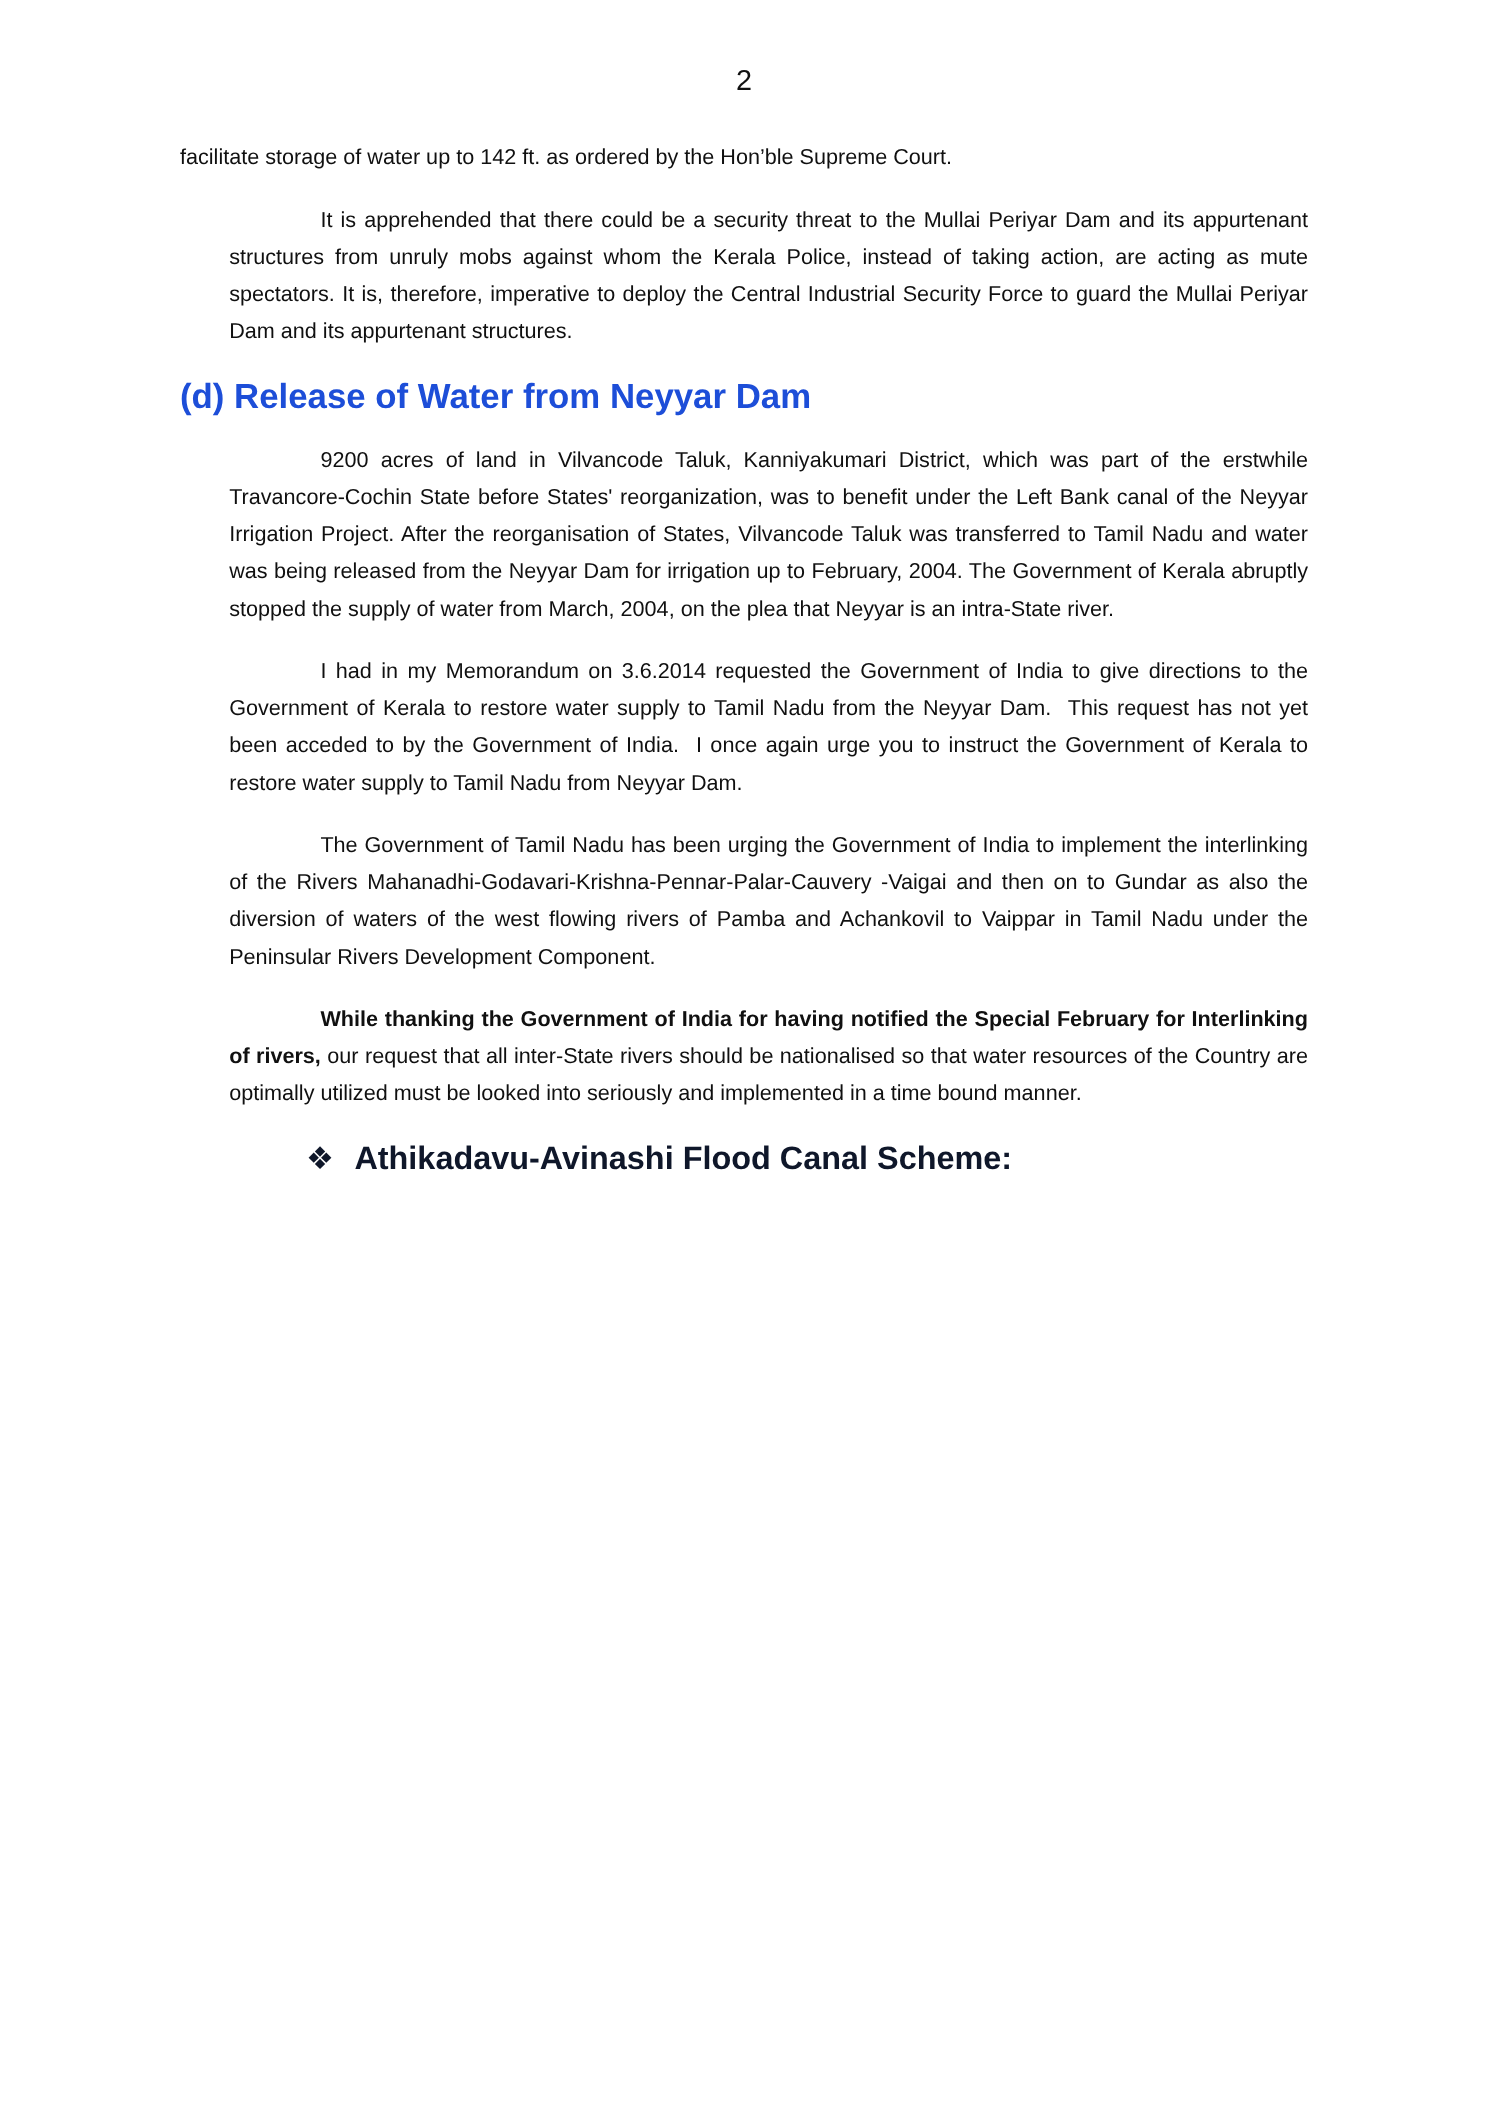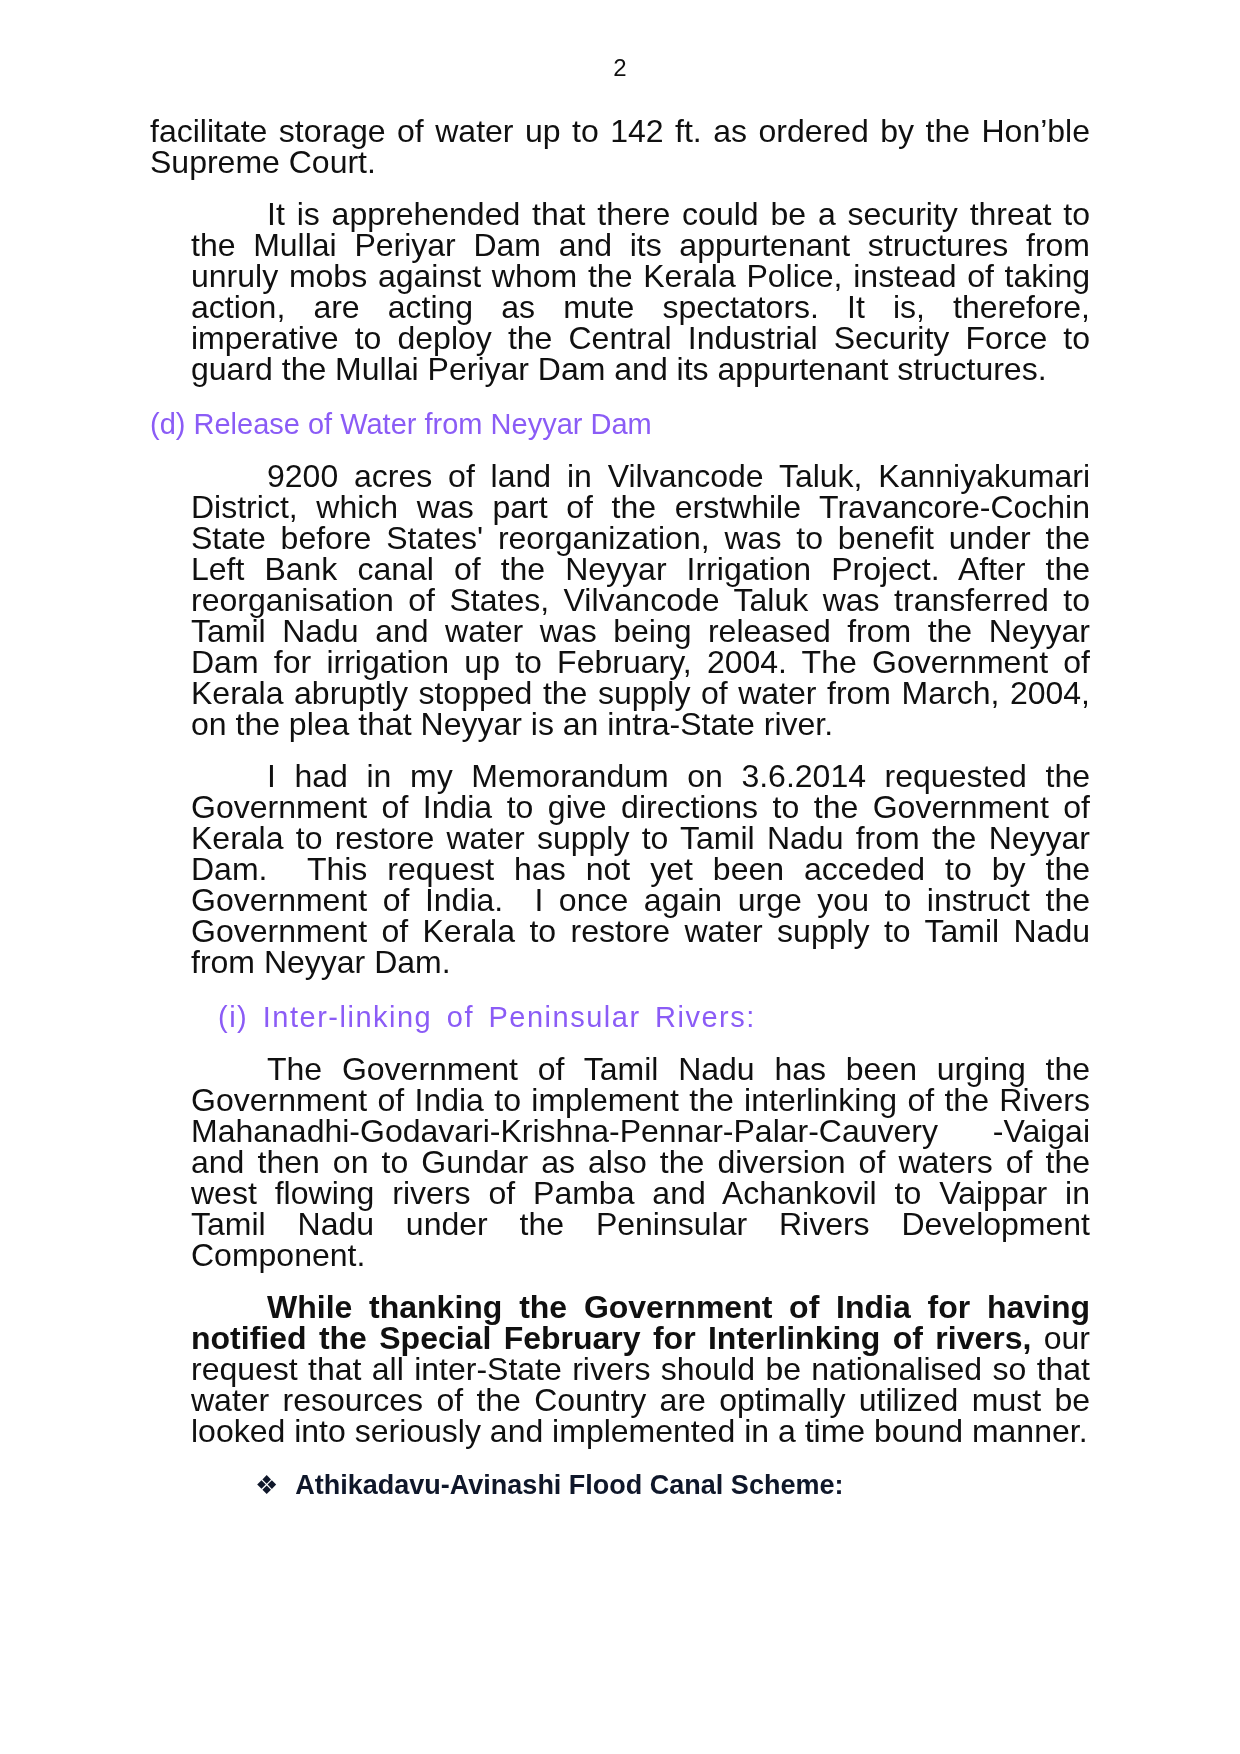--- a/index.html
+++ b/index.html
@@ -20,35 +20,35 @@
     overflow: hidden;
   }
   .page-number {
     text-align: center;
     font-size: 24px;
     line-height: 28px;
     margin-bottom: 34px;
     color: #111;
   }
   p.body {
-    font-size: 32px;
+    font-size: 18px;
     line-height: 31px;
     text-align: justify;
     margin: 0 0 21px 0;
     color: #101010;
   }
   p.first-indent {
     text-indent: 76px;
     margin-left: 41px;
   }
   .heading {
     font-size: 29px;
     line-height: 36px;
-    font-weight: normal;
-    color: #8b5cf6;
+    font-weight: bold;
+    color: #1d4ed8;
     margin: 4px 0 19px 0;
   }
   .heading.spaced {
     letter-spacing: 1.5px;
     word-spacing: 5px;
   }
   .heading.sub-indent {
     margin-left: 68px;
   }
   .bullet-heading {
@@ -81,21 +81,20 @@
 
   <p class="body first-indent">It is apprehended that there could be a security threat to the Mullai Periyar Dam and its appurtenant structures from unruly mobs against whom the Kerala Police, instead of taking action, are acting as mute spectators. It is, therefore, imperative to deploy the Central Industrial Security Force to guard the Mullai Periyar Dam and its appurtenant structures.</p>
 
   <h2 class="heading">(d) Release of Water from Neyyar Dam</h2>
 
   <p class="body first-indent">9200 acres of land in Vilvancode Taluk, Kanniyakumari District, which was part of the erstwhile Travancore-Cochin State before States' reorganization, was to benefit under the Left Bank canal of the Neyyar Irrigation Project. After the reorganisation of States, Vilvancode Taluk was transferred to Tamil Nadu and water was being released from the Neyyar Dam for irrigation up to February, 2004. The Government of Kerala abruptly stopped the supply of water from March, 2004, on the plea that Neyyar is an intra-State river.</p>
 
   <p class="body first-indent">I had in my Memorandum on 3.6.2014 requested the Government of India to give directions to the Government of Kerala to restore water supply to Tamil Nadu from the Neyyar Dam.&nbsp; This request has not yet been acceded to by the Government of India.&nbsp; I once again urge you to instruct the Government of Kerala to restore water supply to Tamil Nadu from Neyyar Dam.</p>
 
 
-  <h3 class="heading spaced sub-indent">(i) Inter-linking of Peninsular Rivers:</h3>
 
   <p class="body first-indent">The Government of Tamil Nadu has been urging the Government of India to implement the interlinking of the Rivers Mahanadhi-Godavari-Krishna-Pennar-Palar-Cauvery -Vaigai and then on to Gundar as also the diversion of waters of the west flowing rivers of Pamba and Achankovil to Vaippar in Tamil Nadu under the Peninsular Rivers Development Component.</p>
 
   <p class="body first-indent"><b class="lead-in">While thanking the Government of India for having notified the Special February for Interlinking of rivers,</b><span> our request that all inter-State rivers should be nationalised so that water resources of the Country are optimally utilized must be looked into seriously and implemented in a time bound manner.</span></p>
 
 
   <div class="bullet-heading"><span class="bullet-glyph">❖</span><span>Athikadavu-Avinashi Flood Canal Scheme:</span></div>
 
 
 </div>

